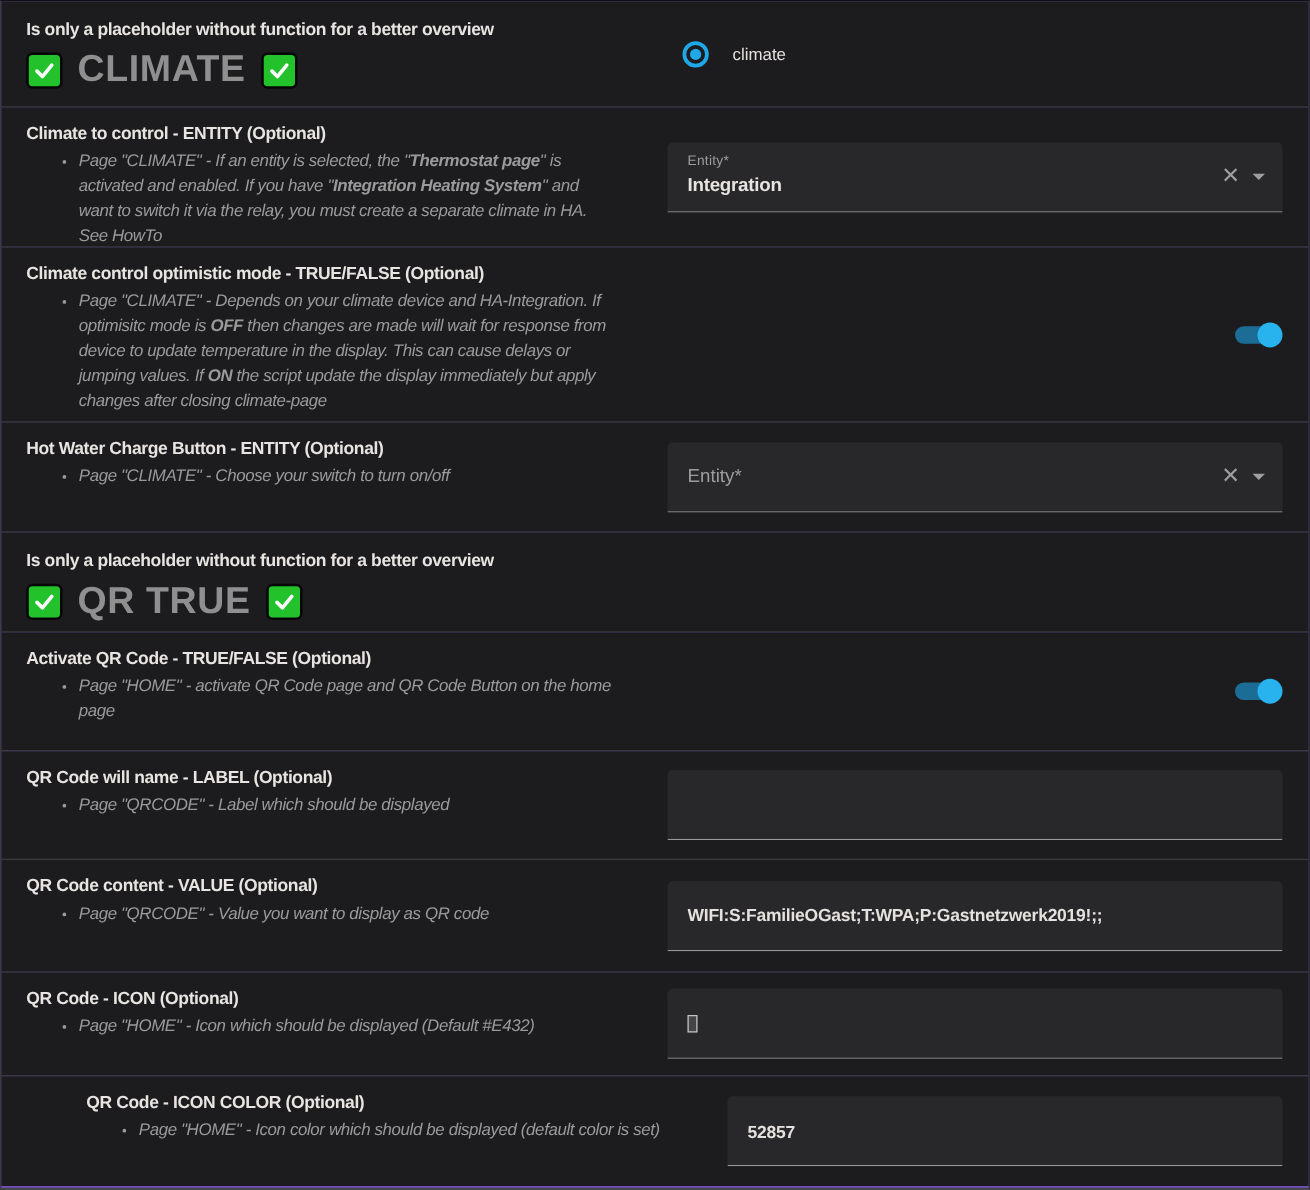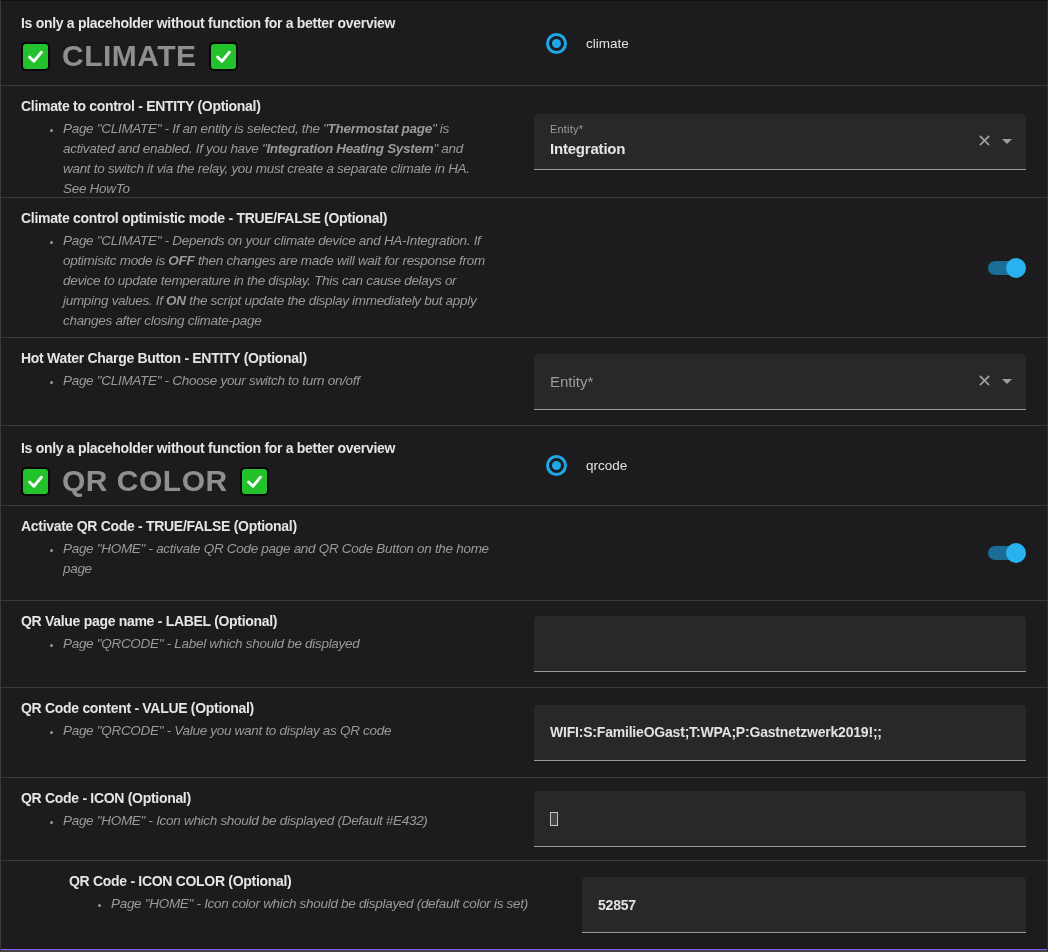--- a/index.html
+++ b/index.html
@@ -197,34 +197,26 @@
 
   <div class="row r5">
     <div class="left" style="padding-top:13px;">
       <div class="note">Is only a placeholder without function for a better overview</div>
       <div class="heading-line">
         <span class="check-emoji">
             <svg viewBox="0 0 24 24">
               <path d="M4.5 12.5 L10 18 L19.5 6.5" stroke="#ffffff" stroke-width="3.6" fill="none" stroke-linecap="round" stroke-linejoin="round"></path>
             </svg>
           </span>
-        <span class="heading-text">QR COLOR</span>
-        <span class="check-emoji">
-            <svg viewBox="0 0 24 24">
-              <path d="M4.5 12.5 L10 18 L19.5 6.5" stroke="#ffffff" stroke-width="3.6" fill="none" stroke-linecap="round" stroke-linejoin="round"></path>
-            </svg>
-          </span>
-      </div>
-    </div>
-    <div class="right">
-      <div class="radio-wrap">
-        <span class="radio-outer">
-            <span class="radio-dot"></span>
-          </span>
-        <span class="radio-label">qrcode</span>
+        <span class="heading-text">QR TRUE</span>
+        <span class="check-emoji">
+            <svg viewBox="0 0 24 24">
+              <path d="M4.5 12.5 L10 18 L19.5 6.5" stroke="#ffffff" stroke-width="3.6" fill="none" stroke-linecap="round" stroke-linejoin="round"></path>
+            </svg>
+          </span>
       </div>
     </div>
   </div>
 
   <div class="row r6">
     <div class="left">
       <div class="title">Activate QR Code - TRUE/FALSE (Optional)</div>
       <ul class="bullets">
           <li><span>Page "HOME" - activate QR Code page and QR Code Button on the home page</span></li>
         </ul>
@@ -232,21 +224,21 @@
     <div class="right">
       <div class="toggle-wrap">
         <span class="toggle-track"></span>
         <span class="toggle-thumb"></span>
       </div>
     </div>
   </div>
 
   <div class="row r7">
     <div class="left">
-      <div class="title">QR Value page name - LABEL (Optional)</div>
+      <div class="title">QR Code will name - LABEL (Optional)</div>
       <ul class="bullets">
           <li><span>Page "QRCODE" - Label which should be displayed</span></li>
         </ul>
     </div>
     <div class="right">
       <div class="field text-field">
         <input type="text" value="" style="">
       </div>
     </div>
   </div>

